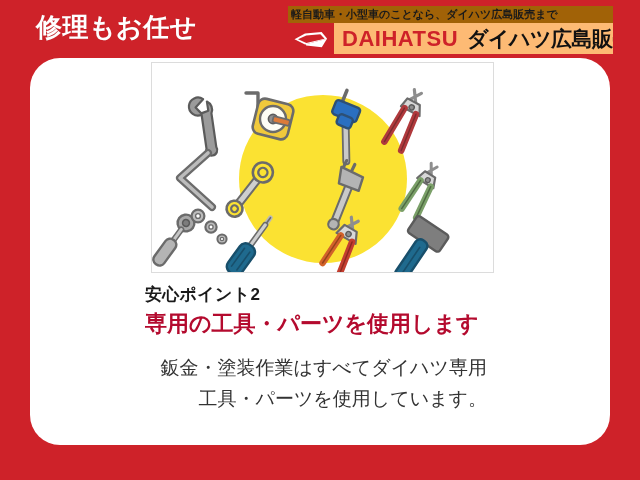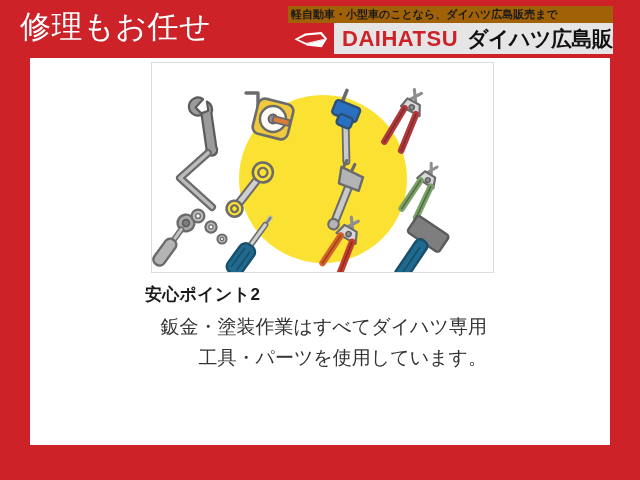--- a/index.html
+++ b/index.html
@@ -25,25 +25,25 @@
   .header {
     position: absolute;
     left: 0;
     top: 0;
     width: 640px;
     height: 58px;
   }
 
   .header-title {
     position: absolute;
-    left: 20px;
+    left: 36px;
     top: 7px;
     color: #ffffff;
-    font-size: 31px;
-    font-weight: normal;
+    font-size: 26px;
+    font-weight: bold;
     letter-spacing: 0.5px;
     line-height: 40px;
     white-space: nowrap;
     text-shadow: 0 0 1px rgba(0,0,0,0.15);
   }
 
   
   .logo-block {
     position: absolute;
     left: 288px;
@@ -69,21 +69,21 @@
     box-sizing: border-box;
     overflow: hidden;
   }
 
   .logo-bar {
     position: absolute;
     left: 0;
     top: 17px;
     width: 325px;
     height: 31px;
-    background: #e5e5e5;
+    background: #fdba74;
     display: flex;
     align-items: center;
     overflow: hidden;
   }
 
   .logo-dmark {
     width: 46px;
     height: 31px;
     background: #ce2229;
     flex: 0 0 auto;
@@ -116,20 +116,21 @@
   }
 
   
   .card {
     position: absolute;
     left: 30px;
     top: 58px;
     width: 580px;
     height: 387px;
     background: #ffffff;
+    border-radius: 30px;
   }
 
   
   .illustration {
     position: absolute;
     left: 121px;
     top: 4px;
     width: 343px;
     height: 211px;
     background: #ffffff;
@@ -322,17 +323,18 @@
           </g>
 
         </g>
       </svg>
     </div>
 
     <div class="text-block">
 
       <p class="point-label">安心ポイント2</p>
 
+      <p class="headline">専用の工具・パーツを使用します</p>
 
       <p class="body-text">鈑金・塗装作業はすべてダイハツ専用工具・パーツを使用しています。</p>
     </div>
   </div>
 </div>
 
 </body></html>

